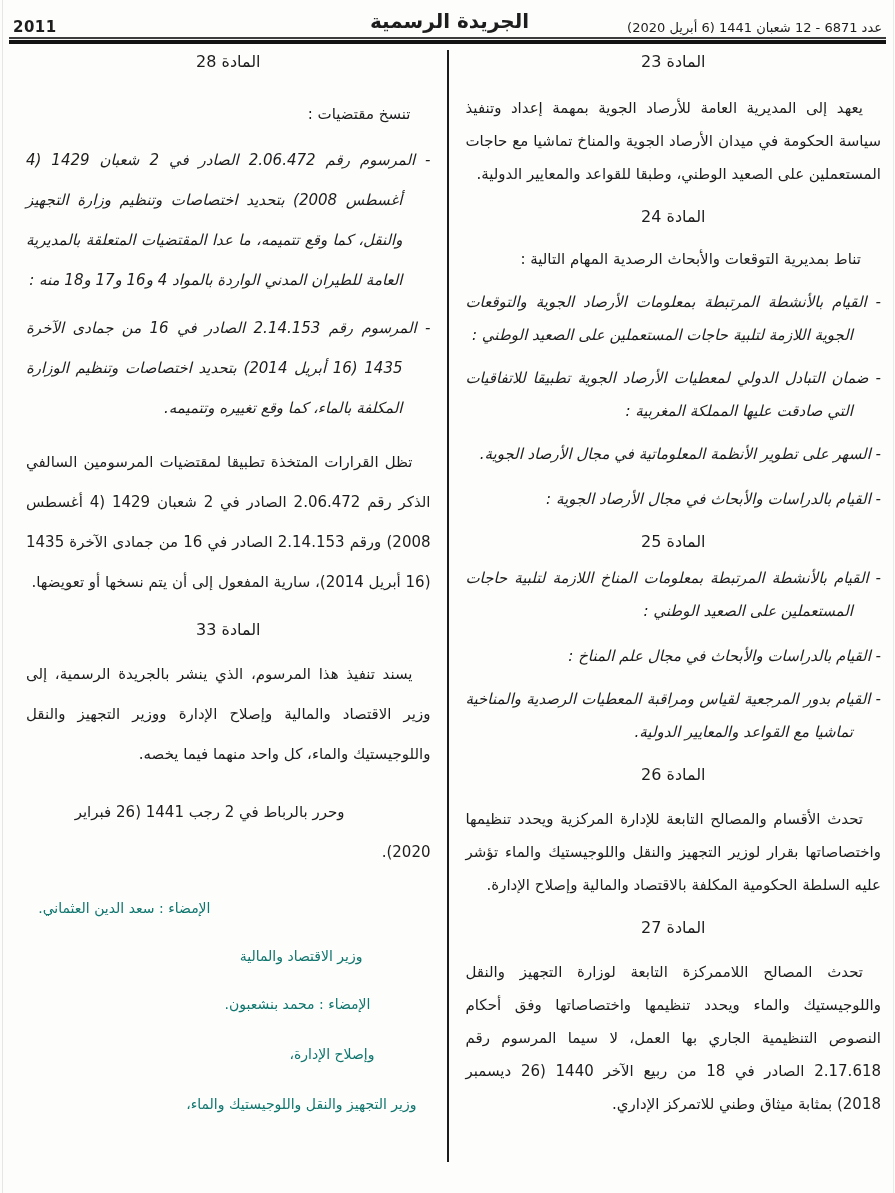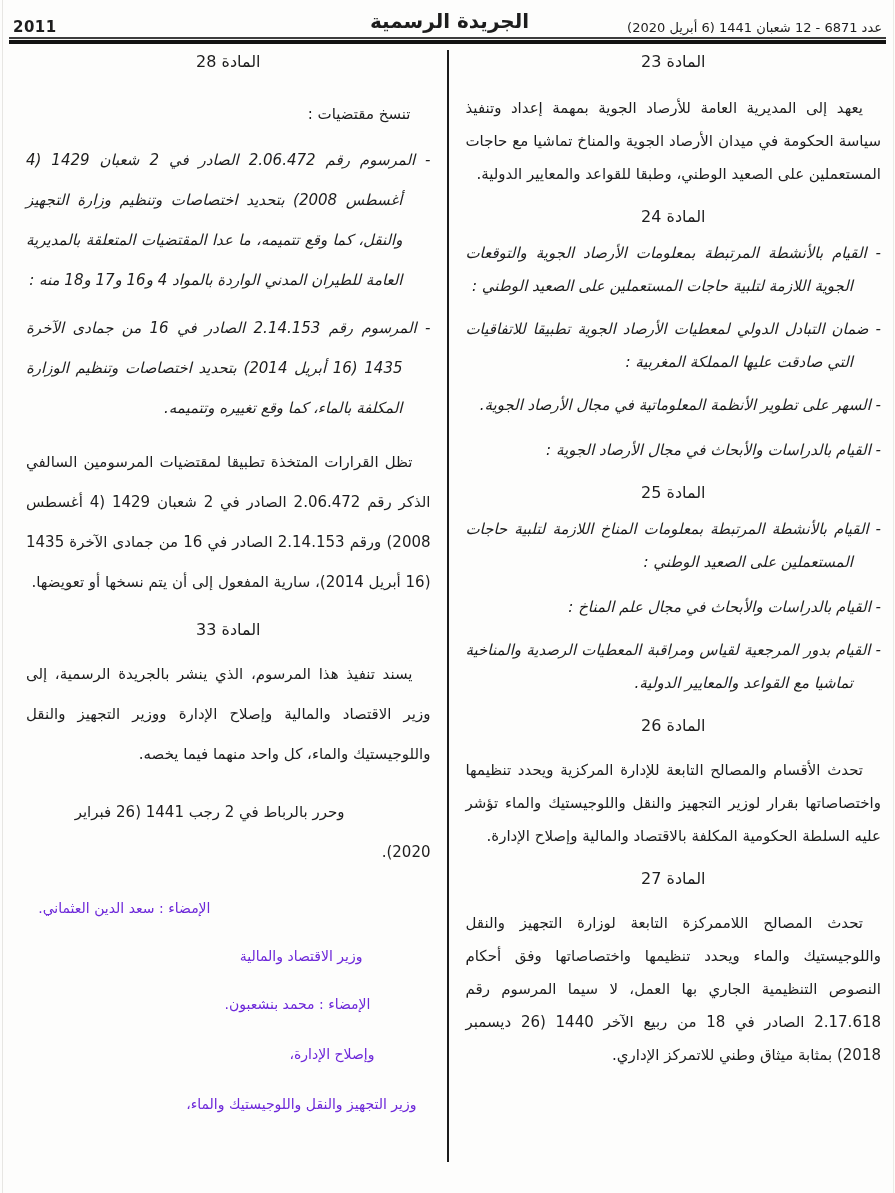--- a/index.html
+++ b/index.html
@@ -20,21 +20,21 @@
   .col-right{padding-left:17px;border-left:2px solid #1c1c1c;}
   .col-left{padding-right:16px;padding-left:14px;}
   
   .h-article{text-align:center;font-size:16px;line-height:20px;}
   .col-right .txt{font-size:15px;line-height:33px;}
   .col-left  .txt{font-size:15px;line-height:40px;}
   .para{text-align:justify;text-align-last:right;text-indent:18px;}
   .intro{text-align:right;text-indent:20px;}
   .item{text-align:justify;text-align-last:right;padding-right:28px;text-indent:-28px;font-style:italic;}
   .dateline{text-align:right;text-indent:86px;}
-  .sig{font-size:14px;line-height:20px;text-align:right;color:#6d28d9;}
+  .sig{font-size:14px;line-height:20px;text-align:right;color:#0f766e;}
   
   .edge-l{position:absolute;left:2px;top:0;bottom:0;width:1px;background:#e7e6e3;}
   .edge-r{position:absolute;right:1px;top:0;bottom:0;width:1px;background:#eceae6;}
 </style>
 </head>
 <body>
 
 <div class="page">
   <div class="edge-l"></div>
   <div class="edge-r"></div>
@@ -49,20 +49,21 @@
         <div class="thick"></div>
     </div>
   </div>
 
   <div class="columns">
 
     <div class="col col-right">
       <div class="h-article" style="margin-top:2px">المادة 23</div>
       <div class="txt para" style="margin-top:20px">يعهد إلى المديرية العامة للأرصاد الجوية بمهمة إعداد وتنفيذ سياسة الحكومة في ميدان الأرصاد الجوية والمناخ تماشيا مع حاجات المستعملين على الصعيد الوطني، وطبقا للقواعد والمعايير الدولية.</div>
       <div class="h-article" style="margin-top:16px">المادة 24</div>
+      <div class="txt intro" style="margin-top:16px">تناط بمديرية التوقعات والأبحاث الرصدية المهام التالية :</div>
       <div class="txt item" style="margin-top:10px">- القيام بالأنشطة المرتبطة بمعلومات الأرصاد الجوية والتوقعات الجوية اللازمة لتلبية حاجات المستعملين على الصعيد الوطني :</div>
       <div class="txt item" style="margin-top:10px">- ضمان التبادل الدولي لمعطيات الأرصاد الجوية تطبيقا للاتفاقيات التي صادقت عليها المملكة المغربية :</div>
       <div class="txt item" style="margin-top:10px">- السهر على تطوير الأنظمة المعلوماتية في مجال الأرصاد الجوية.</div>
       <div class="txt item" style="margin-top:12px">- القيام بالدراسات والأبحاث في مجال الأرصاد الجوية :</div>
       <div class="h-article" style="margin-top:16px">المادة 25</div>
       <div class="txt item" style="margin-top:10px">- القيام بالأنشطة المرتبطة بمعلومات المناخ اللازمة لتلبية حاجات المستعملين على الصعيد الوطني :</div>
       <div class="txt item" style="margin-top:12px">- القيام بالدراسات والأبحاث في مجال علم المناخ :</div>
       <div class="txt item" style="margin-top:10px">- القيام بدور المرجعية لقياس ومراقبة المعطيات الرصدية والمناخية تماشيا مع القواعد والمعايير الدولية.</div>
       <div class="h-article" style="margin-top:16px">المادة 26</div>
       <div class="txt para" style="margin-top:18px">تحدث الأقسام والمصالح التابعة للإدارة المركزية ويحدد تنظيمها واختصاصاتها بقرار لوزير التجهيز والنقل واللوجيستيك والماء تؤشر عليه السلطة الحكومية المكلفة بالاقتصاد والمالية وإصلاح الإدارة.</div>

